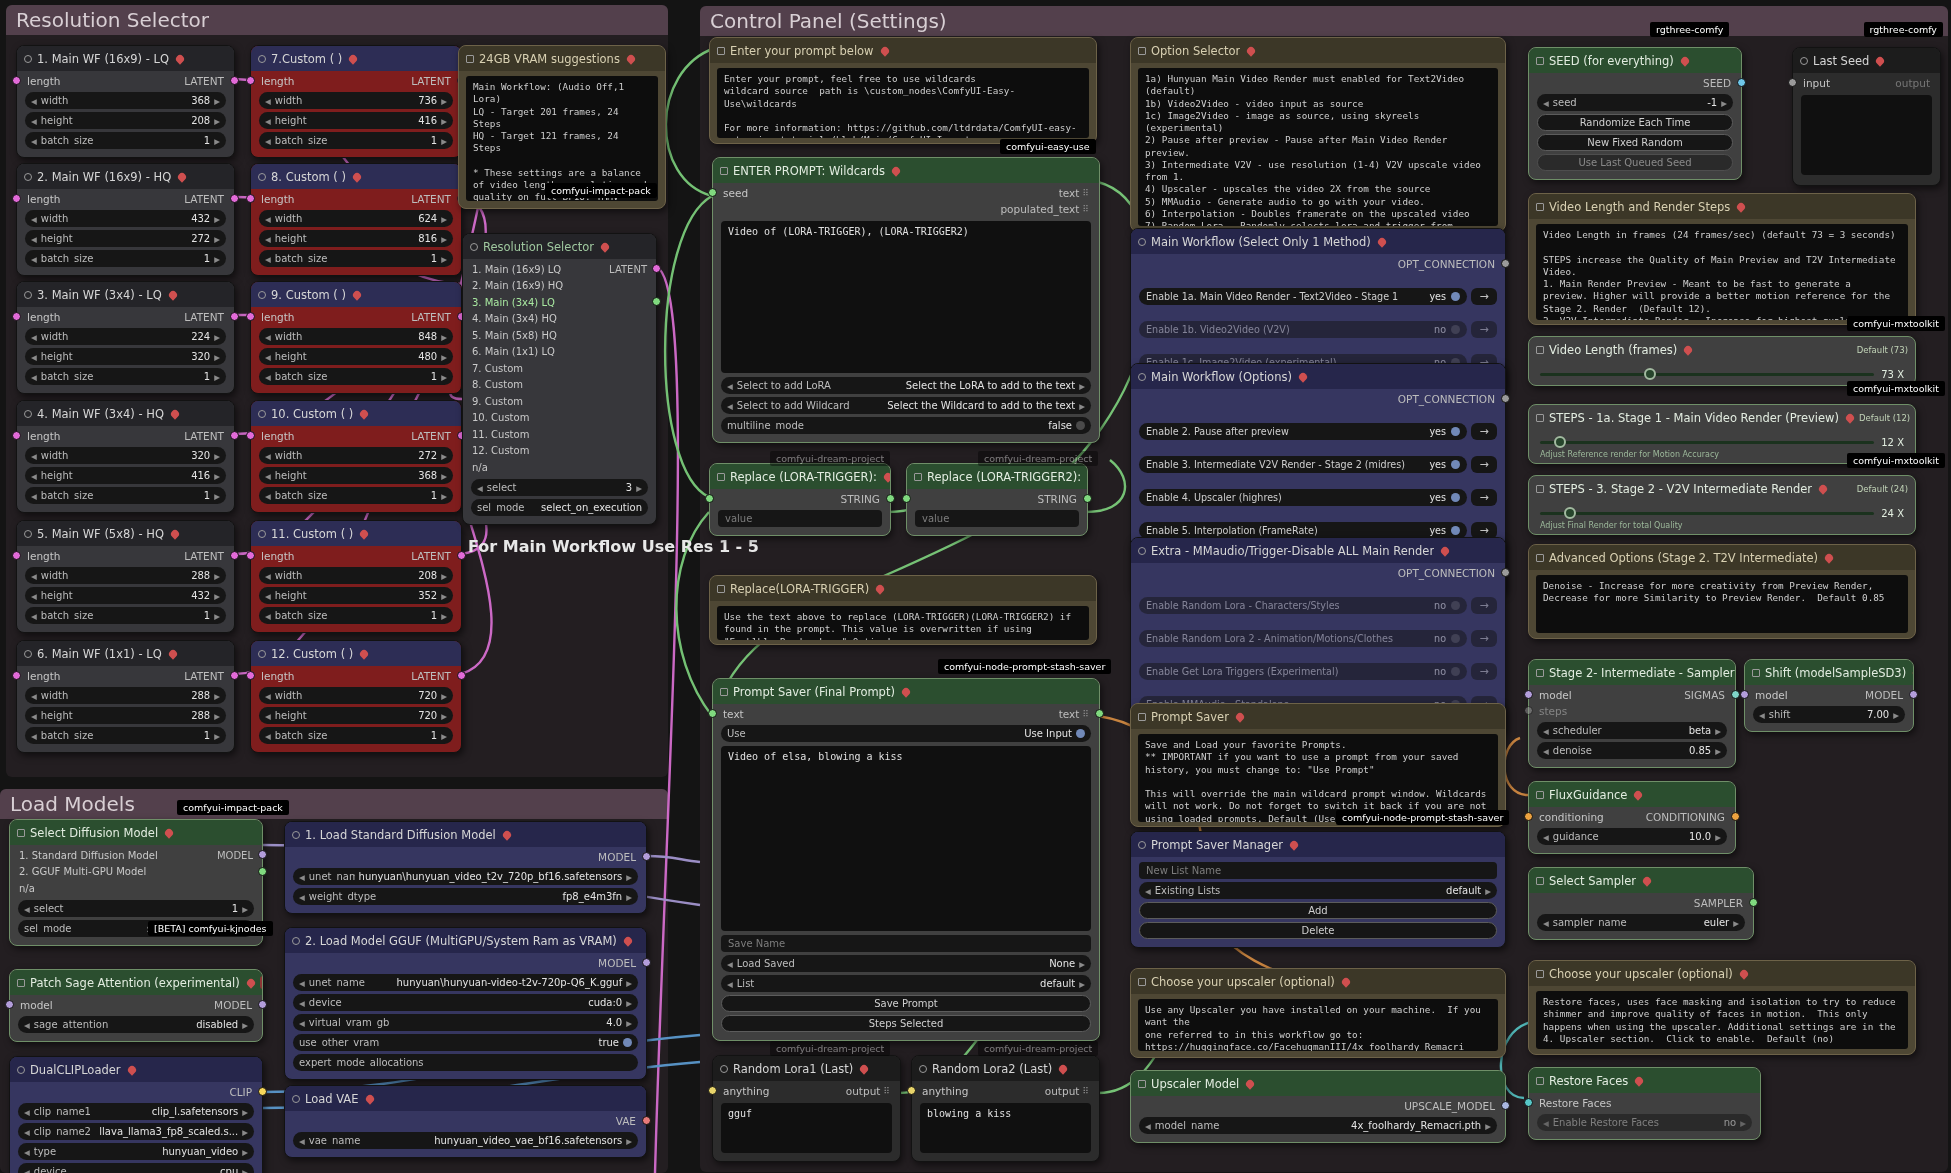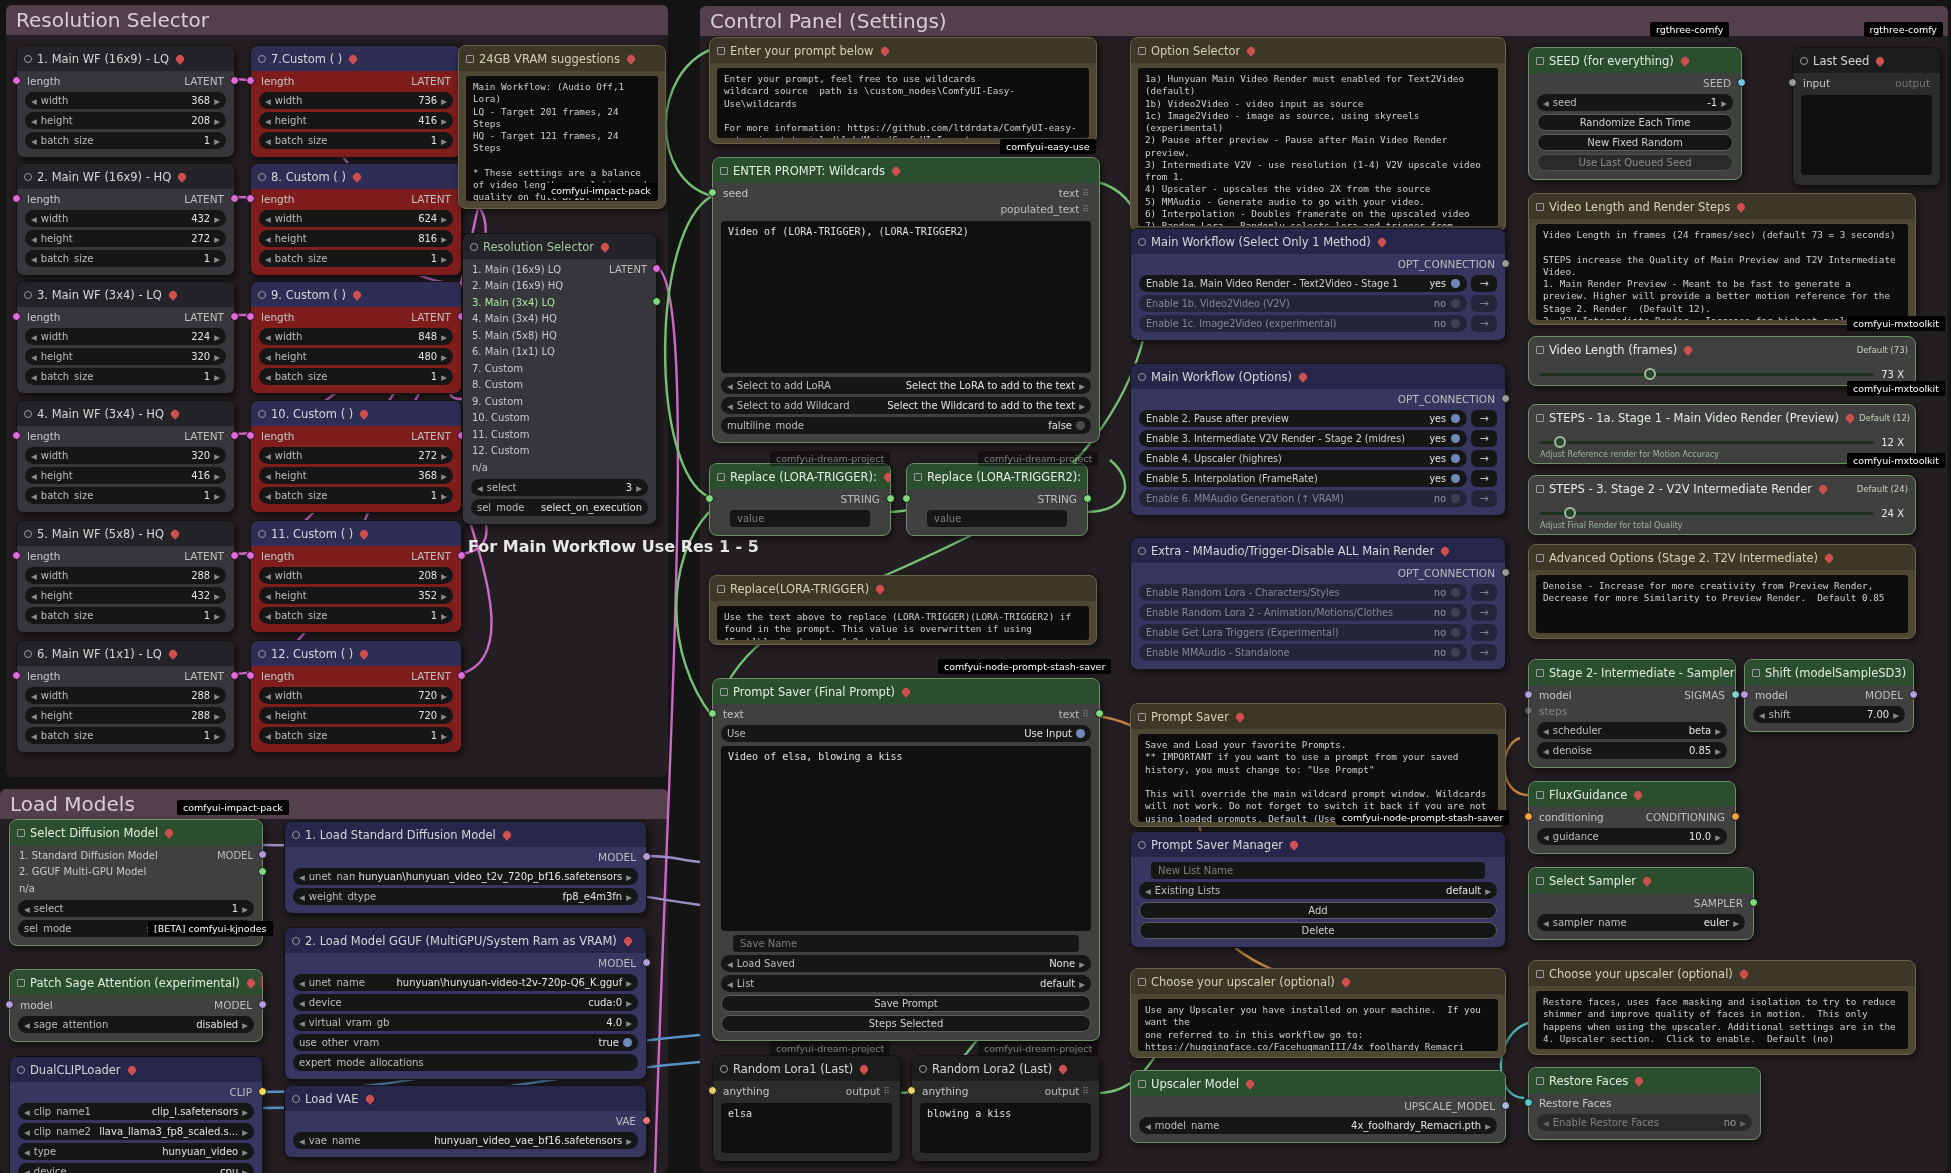--- a/index.html
+++ b/index.html
@@ -35,27 +35,27 @@
 .c-teal{background:#7fd4c8}.c-up{background:#a8b6e0}.c-yel{background:#e8d46a}.c-cyan{background:#57c7c7}
 .widget{display:flex;align-items:center;gap:4px;height:17px;margin:3px 8px;background:#161616;border-radius:9px;padding:0 6px;font-size:10px;color:#bdbdbd}
 .wl{flex:1;white-space:nowrap;overflow:hidden}
 .wv{white-space:nowrap;color:#e4e4e4}
 .arrL::before{content:"◀";font-size:7.5px;color:#8a8a8a}
 .arrR::before{content:"▶";font-size:7.5px;color:#8a8a8a}
 .tdot{width:9px;height:9px;border-radius:50%;background:#7189b8;flex:none}
 .tdot.offd{background:#4a4a4a}
 .dim{opacity:.5}
 .nbtn{height:17px;margin:3px 8px;background:#161616;border:1px solid #5c5c5c;border-radius:9px;display:flex;align-items:center;justify-content:center;font-size:10px;color:#d0d0d0}
-.field{height:17px;margin:3px 20px;background:#161616;border-radius:4px;display:flex;align-items:center;padding:0 7px;font-size:10px;color:#7d7d7d}
+.field{height:17px;margin:3px 8px;background:#161616;border-radius:4px;display:flex;align-items:center;padding:0 7px;font-size:10px;color:#7d7d7d}
 .ta{background:#101010;margin:4px 8px;border-radius:4px;padding:5px 7px;font-family:"DejaVu Sans Mono",monospace;font-size:10px;color:#e0e0e0;white-space:pre-wrap;overflow:hidden}
 .notepanel{background:#0d0d0d;margin:5px 7px 7px;border-radius:3px;padding:5px 7px;font-family:"DejaVu Sans Mono",monospace;font-size:9.3px;line-height:1.32;color:#cfcfcf;white-space:pre-wrap;overflow:hidden}
 .lrow{display:flex;align-items:center;height:16.5px;padding:0 9px;font-size:10px;color:#c9c9c9;position:relative}
 .lrow .sr{font-size:10px}
 .lrow.sel{color:#a8e8a0}
-.optrow{display:flex;align-items:flex-start;gap:4px;margin:3px 8px}
+.optrow{display:flex;align-items:flex-start;gap:4px;margin:16px 8px}
 .optmain{flex:1;display:flex;align-items:center;height:17px;background:#161616;border-radius:9px;padding:0 7px;font-size:9.6px;gap:5px;color:#cfcfcf}
 .optmain .wl{flex:1}
 .gobtn{width:26px;height:17px;background:#161616;border-radius:6px;display:flex;align-items:center;justify-content:center;color:#c2c2c2;font-size:11px;flex:none}
 .gobtn::before{content:"→"}
 .off{opacity:.5}
 .mxrow{display:flex;align-items:center;gap:7px;margin:7px 11px 2px}
 .track{flex:1;height:3px;background:#1b321e;border-radius:2px;position:relative}
 .knob{position:absolute;top:-5px;margin-left:-6px;width:12px;height:12px;border-radius:50%;background:#27452c;border:2px solid #a2baa0}
 .mxval{font-size:10px;color:#e2eee0;white-space:nowrap}
 .mxcap{font-size:8px;color:#9cb89a;margin:1px 11px 4px}
@@ -904,21 +904,21 @@
       <span class="ttl">Random Lora1 (Last)</span>
       <span class="pin"></span>
     </div>
   <div class="nbody">
     <div class="slotrow">
         <span class="dot din c-yel"></span>
         <span class="sl">anything</span>
         <span class="sr">output</span>
         <span class="grid"></span>
       </div>
-    <div class="ta" style="height:50px">elsa</div>
+    <div class="ta" style="height:50px">gguf</div>
   </div>
 </div>
 <div class="node n-black" style="left:911px;top:1055px;width:189px;height:107px">
   <div class="nhead">
       <span class="cdot"></span>
       <span class="ttl">Random Lora2 (Last)</span>
       <span class="pin"></span>
     </div>
   <div class="nbody">
     <div class="slotrow">

